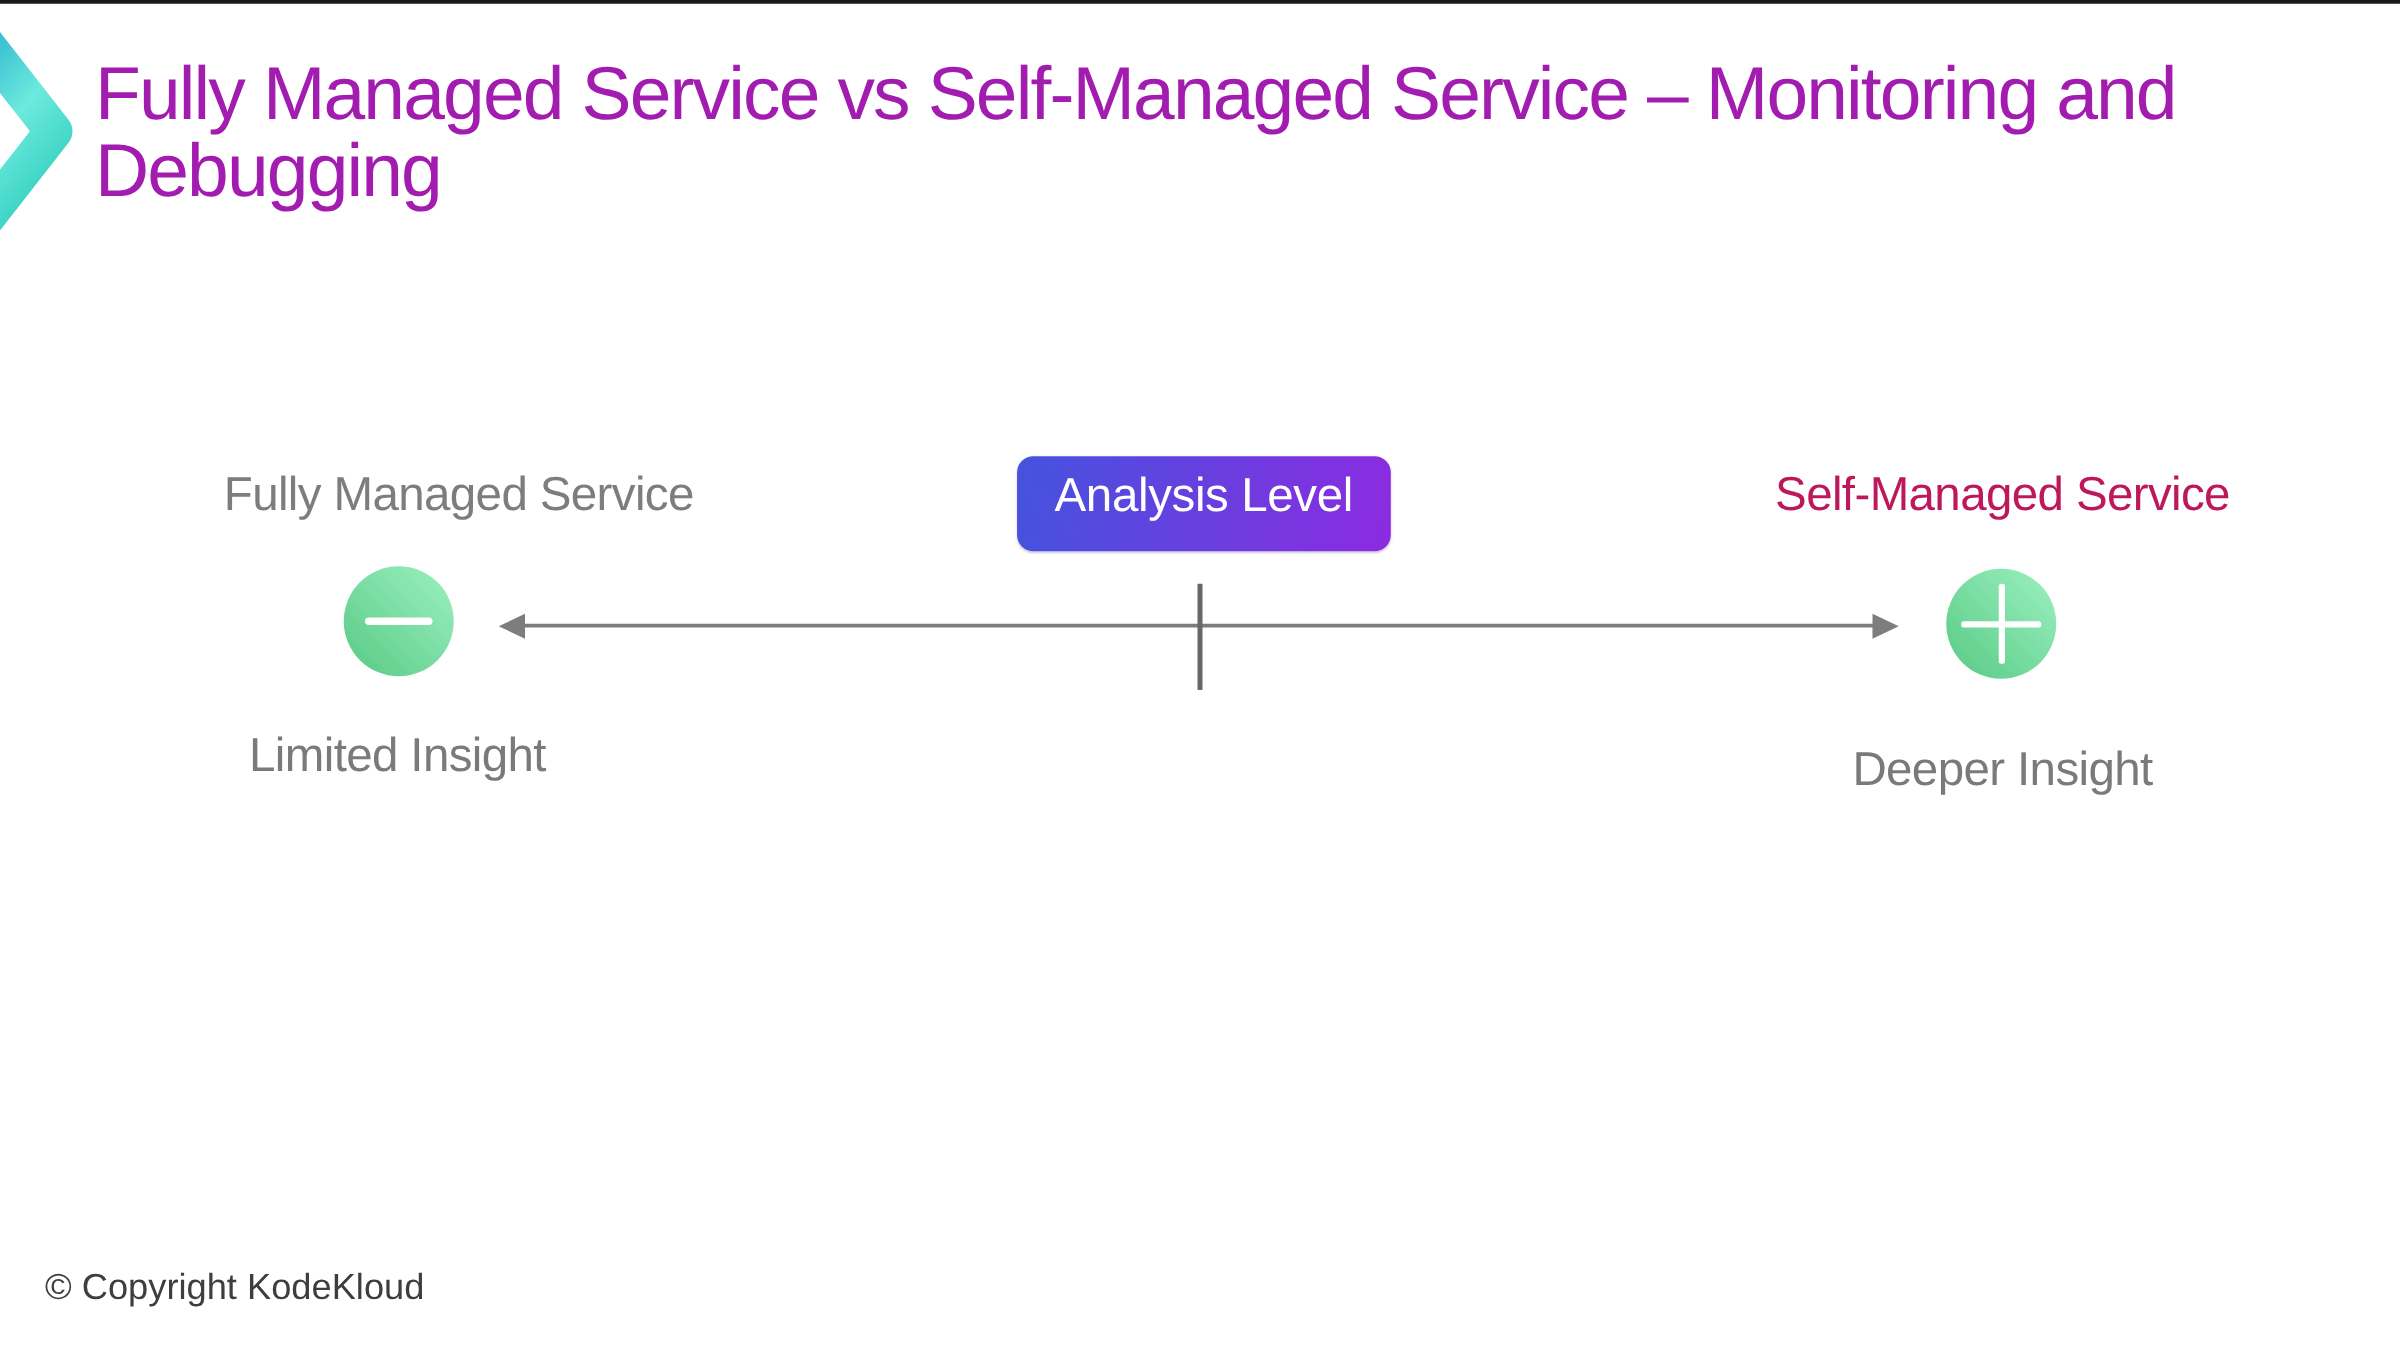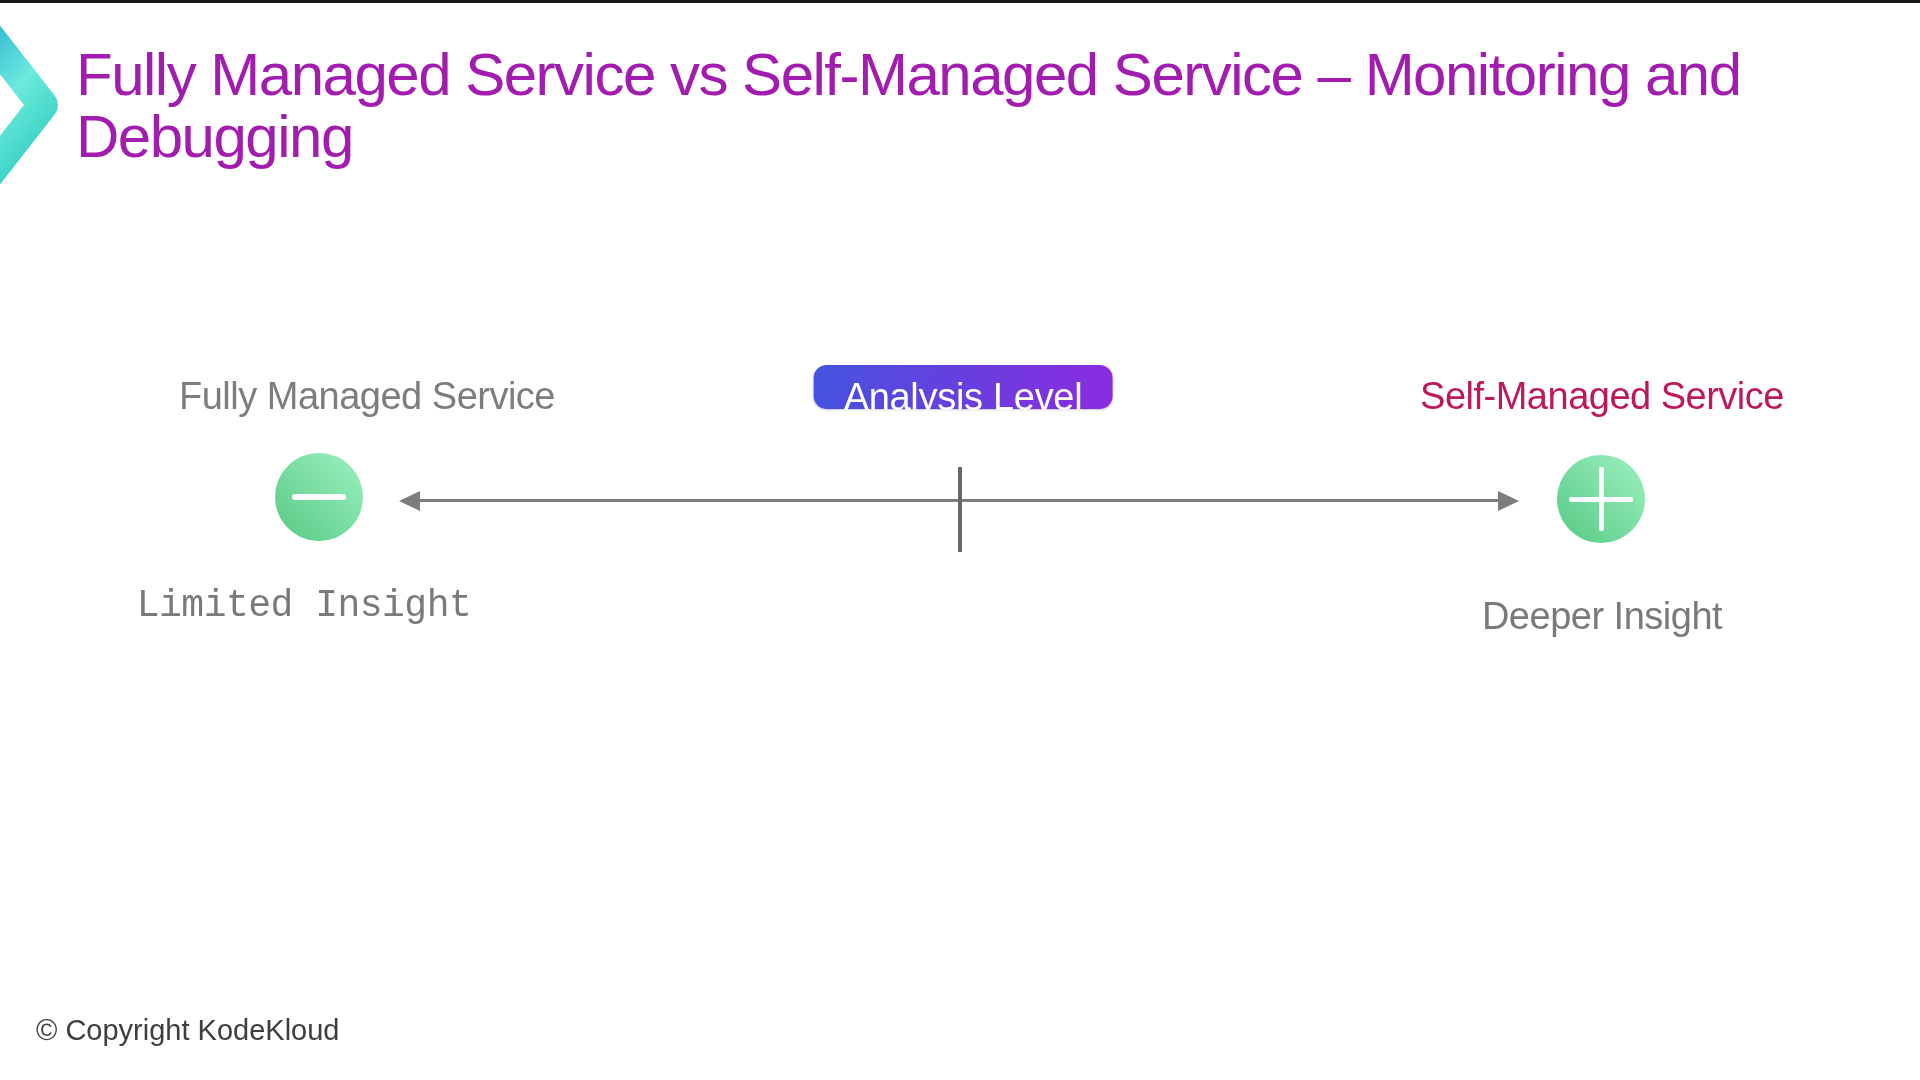--- a/index.html
+++ b/index.html
@@ -39,21 +39,21 @@
     font-size: 38px;
     letter-spacing: -0.5px;
     white-space: nowrap;
   }
   .hub-label.left  { left: 319px; margin-left: 48px; }
   .hub-label.right { left: 1602px; }
 
   .badge {
     position: absolute; left: 963px; top: 365px;
     transform: translateX(-50%);
-    height: 44px; line-height: 64px;
+    height: 76px; line-height: 64px;
     padding: 0 30px;
     border-radius: 13px;
     color: #ffffff;
     font-size: 38px;
     letter-spacing: -0.3px;
     white-space: nowrap;
     background: linear-gradient(100deg, #4453de, #8c2be0);
     box-shadow: 0 1px 2px rgba(40,30,90,0.25);
   }
 
@@ -109,21 +109,21 @@
   }
 
   .caption {
     position: absolute; top: 584px;
     transform: translateX(-50%);
     color: #7a7a7a;
     font-size: 38px;
     letter-spacing: -0.5px;
     white-space: nowrap;
   }
-  .caption.left  { left: 304px; font-family: Liberation Mono, monospace; }
+  .caption.left  { left: 318px; }
   .caption.right { left: 1602px; margin-top: 11px; }
 
   .copyright {
     position: absolute; left: 36px; top: 1014px;
     color: #3e3e3e;
     font-size: 29px;
     letter-spacing: 0;
     text-align: right;
   }
 </style>

